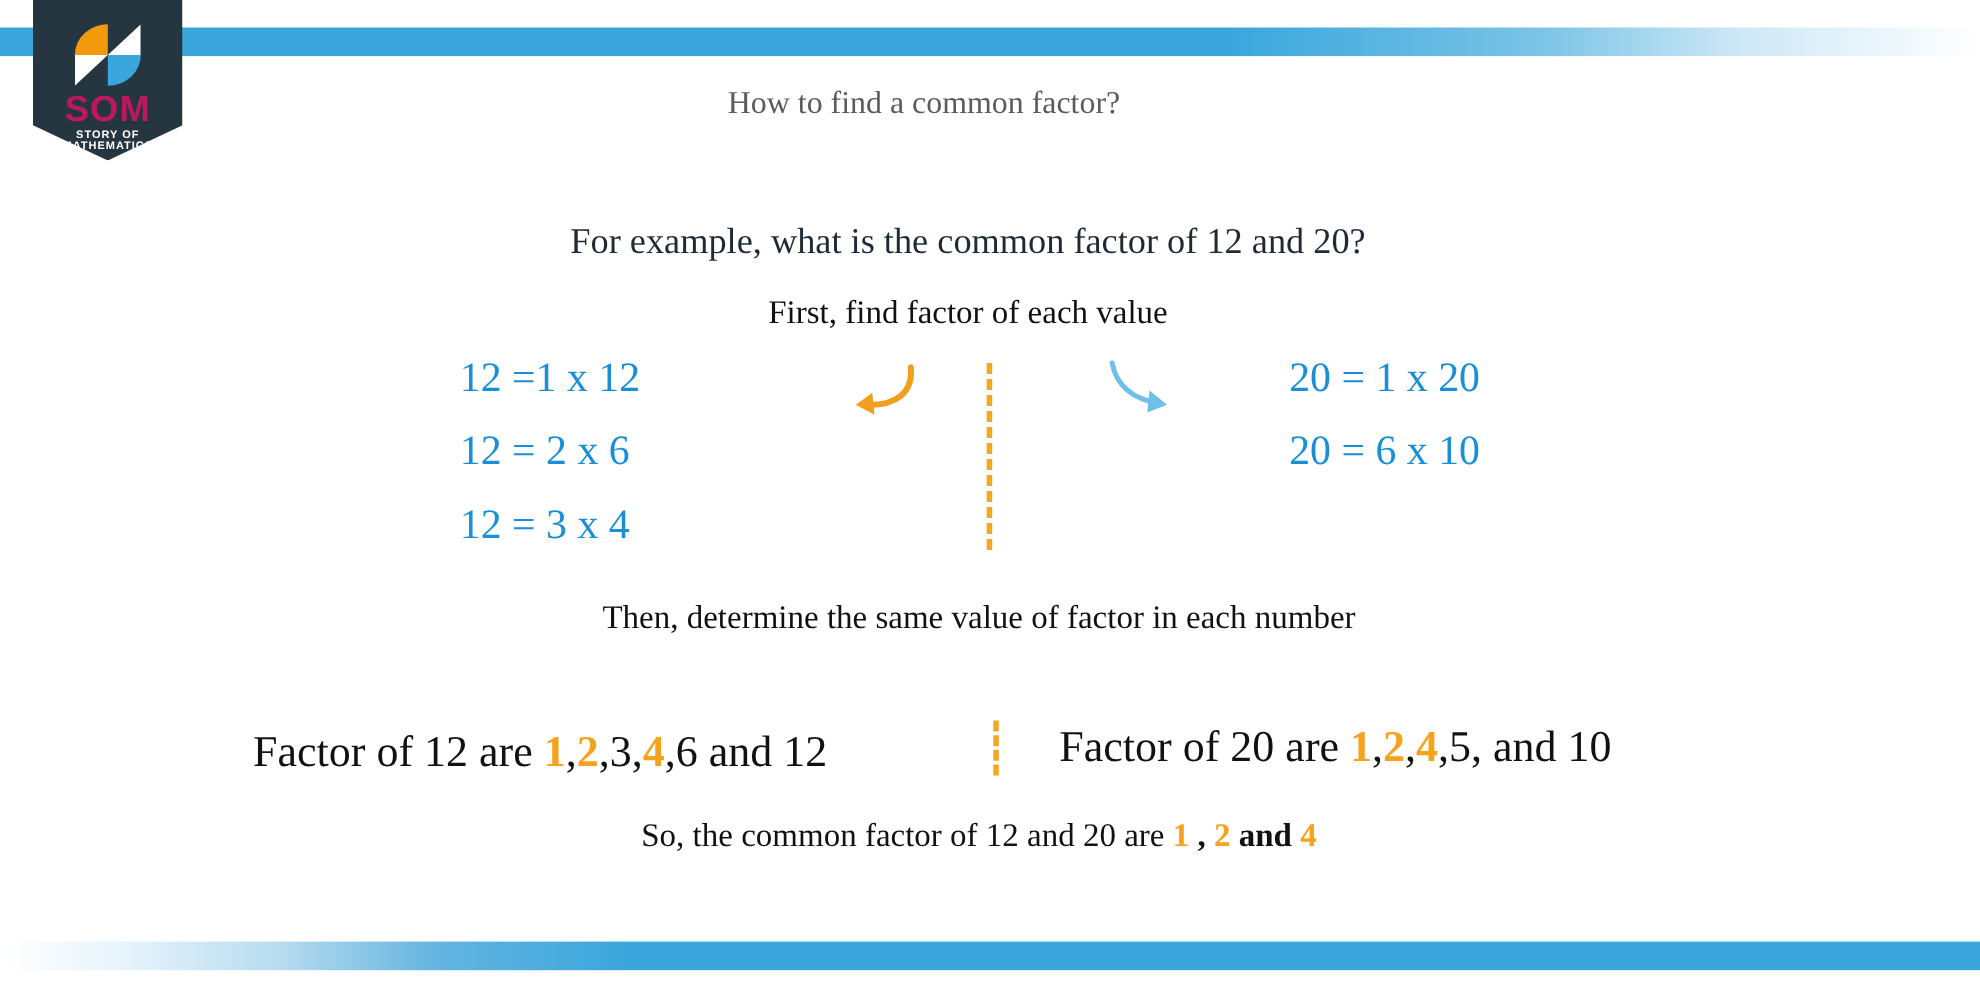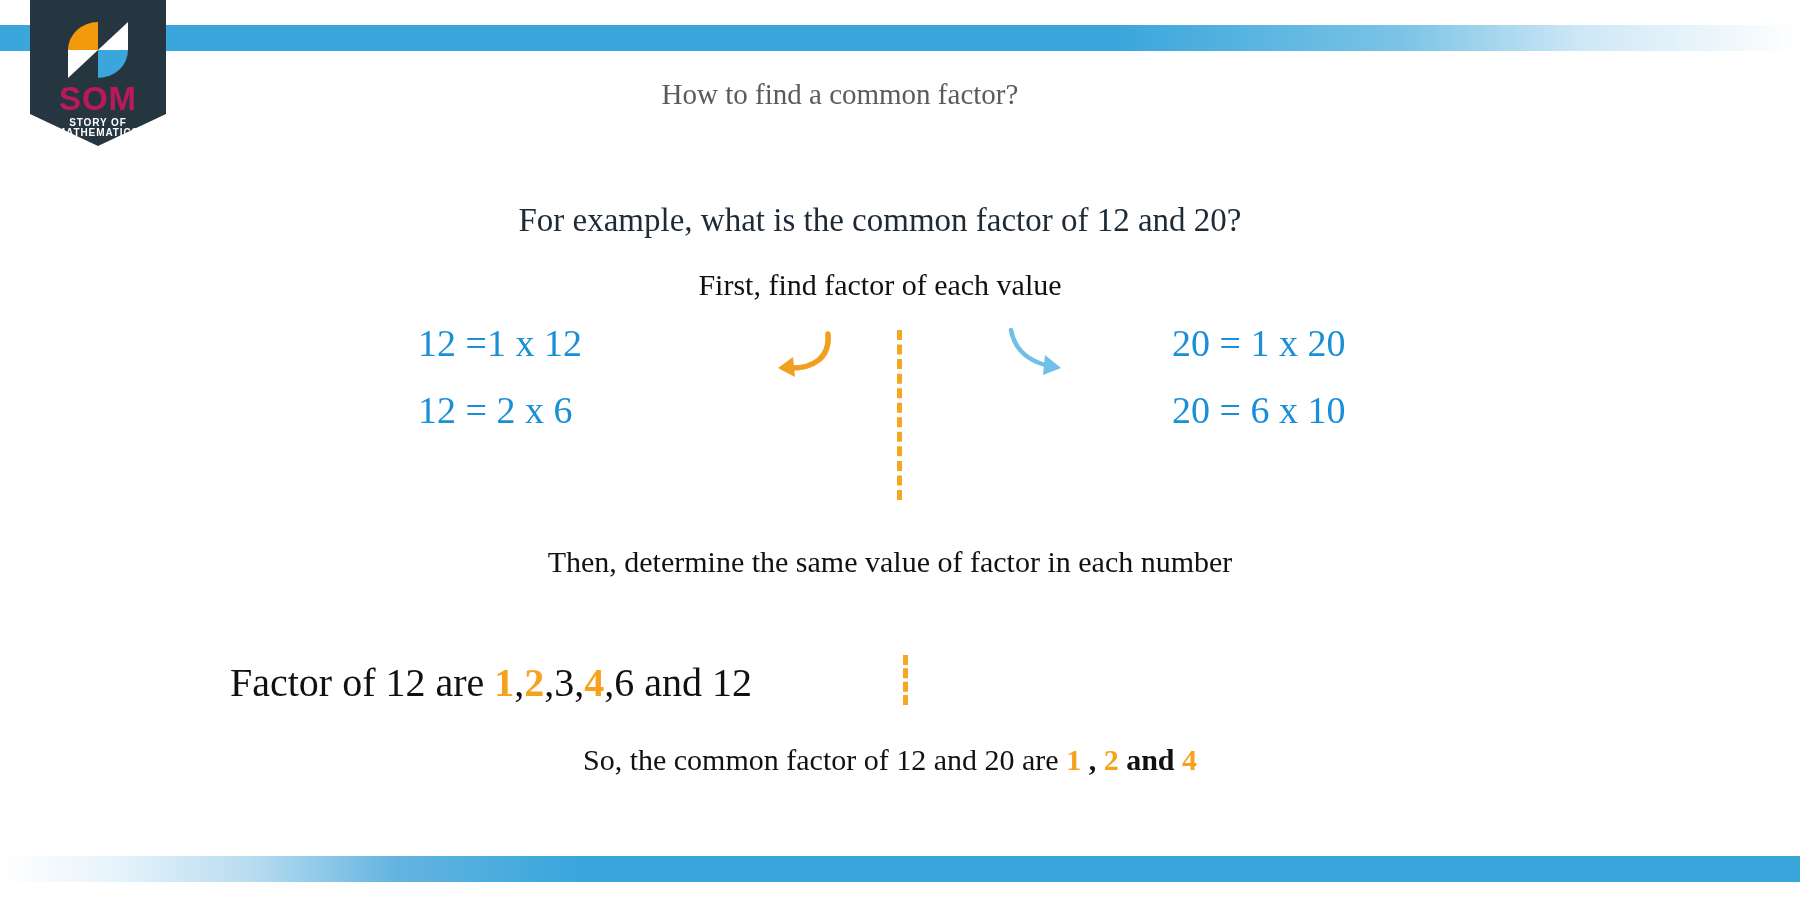--- a/index.html
+++ b/index.html
@@ -248,20 +248,21 @@
 
 <div class="txt title">How to find a common factor?</div>
 
 <div class="txt example-line">For example, what is the common factor of 12 and 20?</div>
 
 <div class="txt first-line">First, find factor of each value</div>
 
 <div class="eq-col eq-col-left">
   <div class="eq">12 =1 x 12</div>
   <div class="eq">12 = 2 x 6</div>
+  <div class="eq">12 = 3 x 4</div>
 </div>
 
 <div class="eq-col eq-col-right">
   <div class="eq">20 = 1 x 20</div>
   <div class="eq">20 = 6 x 10</div>
 </div>
 
 <div class="arrow-orange">
   <svg width="80" height="60" viewBox="0 0 80 60">
     <path d="M68 4 C 70 26, 56 40, 24 38" stroke="#f0a01e" stroke-width="5.5" fill="none" stroke-linecap="round"></path>
@@ -276,17 +277,18 @@
   </svg>
 </div>
 
 <div class="dash-divider-top"></div>
 <div class="dash-divider-bottom"></div>
 
 <div class="txt then-line">Then, determine the same value of factor in each number</div>
 
 <div class="factor-row">
   <div class="factor-left">Factor of 12 are <span class="hl">1</span>,<span class="hl">2</span>,3,<span class="hl">4</span>,6 and 12</div>
+  <div class="factor-right">Factor of 20 are <span class="hl">1</span>,<span class="hl">2</span>,<span class="hl">4</span>,5, and 10</div>
 </div>
 
 <div class="txt so-line">So, the common factor of 12 and 20 are <span class="hl">1</span><span class="bold"> , </span><span class="hl">2</span><span class="bold"> and </span><span class="hl">4</span></div>
 
 <div class="bottom-bar"></div>
 
 </body></html>

